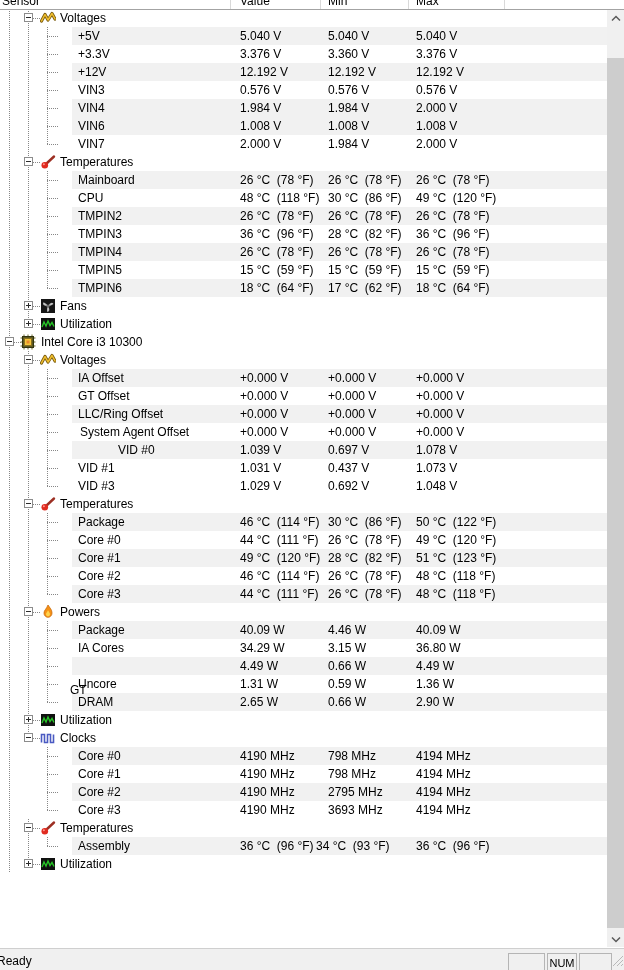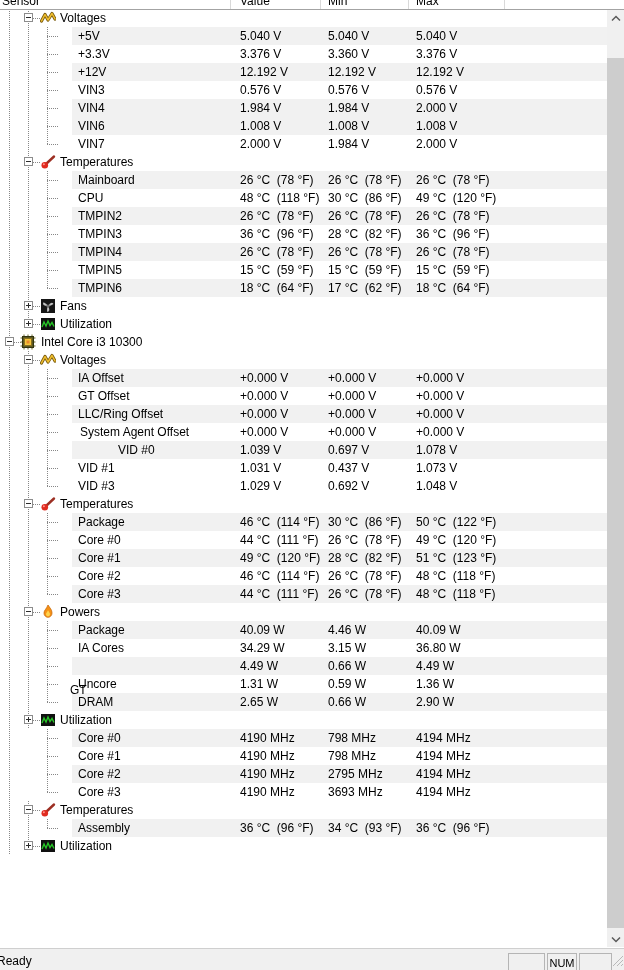--- a/index.html
+++ b/index.html
@@ -537,20 +537,34 @@
       </span>
       <span class="icn" style="left: 40px;">
         <svg width="16" height="16" viewBox="0 0 16 16">
           <rect x="1" y="2" width="14" height="12" fill="#101010"></rect>
           <polyline points="2,11 4,6 6,10 8,5 10,9.5 12,6.5 14,10.5" fill="none" stroke="#27c427" stroke-width="1.4"></polyline>
         </svg>
       </span>
       <span class="lbl" style="left: 60px;">Utilization</span>
     </div>
     <div class="trow">
+      <span class="vl" style="left: 9px; height: 18px;"></span>
+      <span class="vl" style="left: 28px; height: 9px;"></span>
+      <span class="hl" style="left: 33px; width: 7px;"></span>
+      <span class="box" style="left: 24px;">
+        <span class="h"></span>
+      </span>
+      <span class="icn" style="left: 40px;">
+        <svg width="16" height="16" viewBox="0 0 16 16">
+          <path d="M1.5 12.5 V4.5 H4.5 V12.5 H7.5 V4.5 H10.5 V12.5 H13.5 V4.5" fill="none" stroke="#4a5ac2" stroke-width="1.6"></path>
+        </svg>
+      </span>
+      <span class="lbl" style="left: 60px;">Clocks</span>
+    </div>
+    <div class="trow">
       <span class="stripe"></span>
       <span class="vl" style="left: 9px; height: 18px;"></span>
       <span class="vl" style="left: 47px; height: 18px;"></span>
       <span class="hl" style="left: 47px; width: 11px;"></span>
       <span class="lbl" style="left: 78px;">Core #0</span>
       <span class="cell" style="left: 240px;">4190 MHz</span>
       <span class="cell" style="left: 328px;">798 MHz</span>
       <span class="cell" style="left: 416px;">4194 MHz</span>
     </div>
     <div class="trow">
@@ -598,21 +612,21 @@
       <span class="lbl" style="left: 60px;">Temperatures</span>
     </div>
     <div class="trow">
       <span class="stripe"></span>
       <span class="vl" style="left: 9px; height: 18px;"></span>
       <span class="vl" style="left: 28px; height: 18px;"></span>
       <span class="vl" style="left: 47px; height: 9px;"></span>
       <span class="hl" style="left: 47px; width: 11px;"></span>
       <span class="lbl" style="left: 78px;">Assembly</span>
       <span class="cell" style="left: 240px;">36 °C  (96 °F)</span>
-      <span class="cell" style="left: 328px;">34 °C  (93 °F)</span>
+      <span class="cell" style="left: 316px;">34 °C  (93 °F)</span>
       <span class="cell" style="left: 416px;">36 °C  (96 °F)</span>
     </div>
     <div class="trow">
       <span class="vl" style="left: 9px; height: 18px;"></span>
       <span class="vl" style="left: 28px; height: 9px;"></span>
       <span class="hl" style="left: 33px; width: 7px;"></span>
       <span class="box plus" style="left: 24px;">
         <span class="h"></span>
         <span class="v"></span>
       </span>

